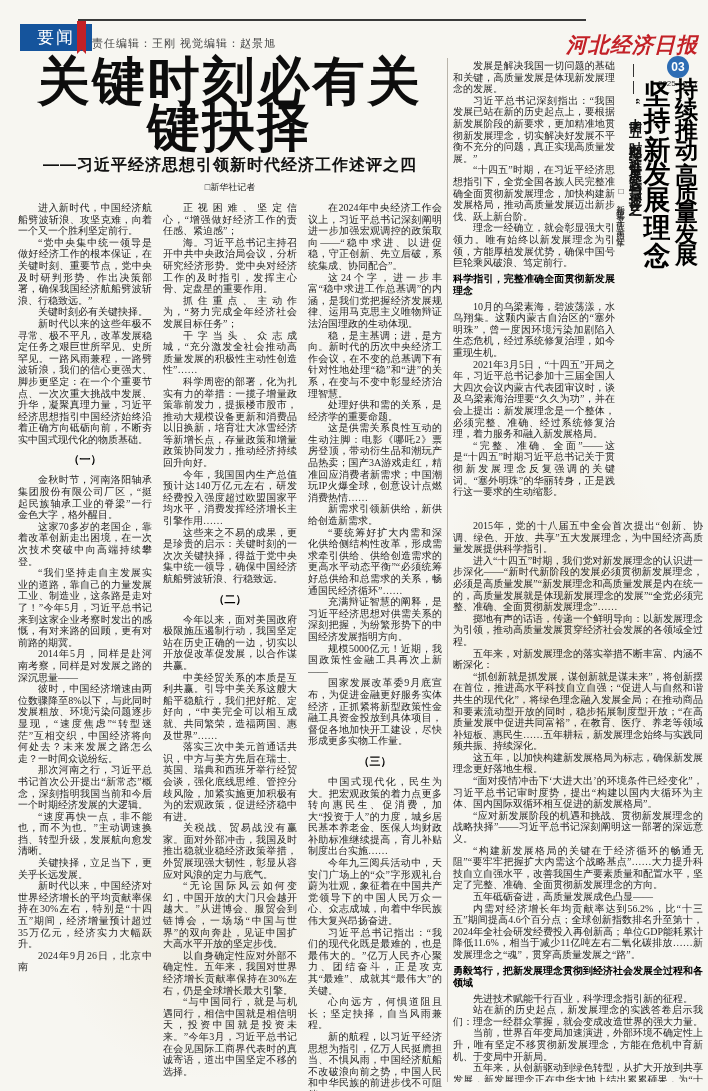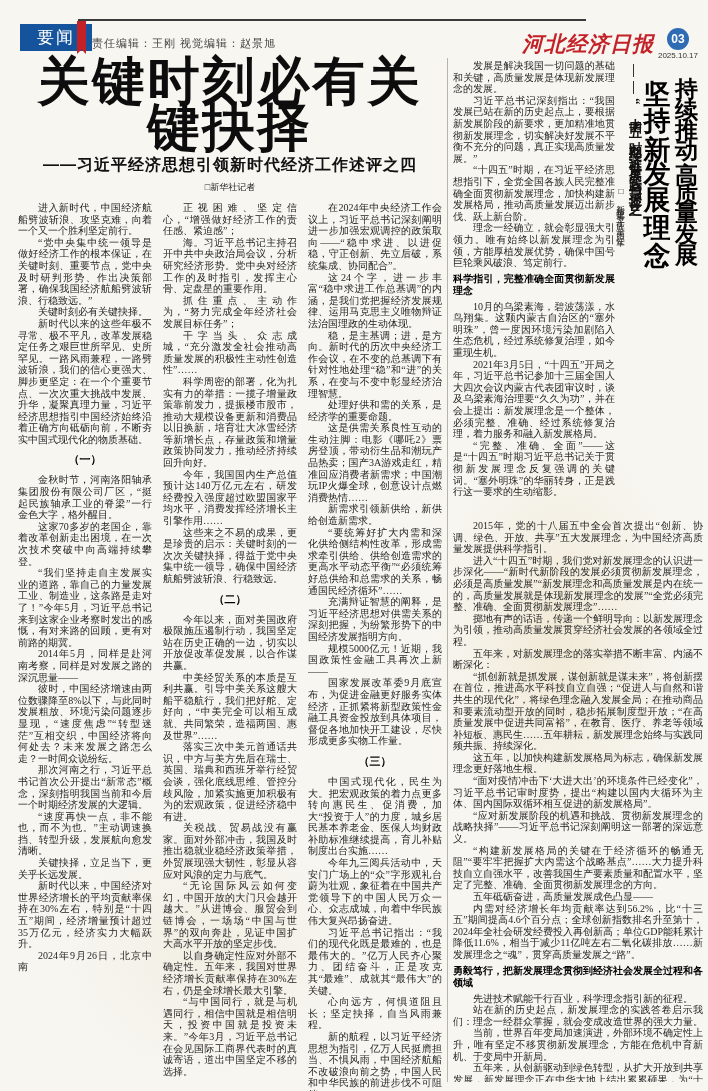--- a/index.html
+++ b/index.html
@@ -14,21 +14,21 @@
   
   .header{position:absolute;left:0;top:0;width:708px;height:56px;}
   .top-rule{position:absolute;left:78px;top:19px;width:508px;height:2px;background:#3a3a3a;}
   .section-badge{position:absolute;left:20px;top:24px;width:72px;height:27px;background:#15549c;
      color:#fff;font-family:"Liberation Sans",sans-serif;font-weight:normal;font-size:17px;
      display:flex;align-items:center;justify-content:center;letter-spacing:2px;}
   .ribbon{position:absolute;left:77px;top:21px;width:9px;height:33px;background:#c32127;
      clip-path:polygon(0 0,100% 0,100% 100%,50% 86%,0 100%);}
   .editors{position:absolute;left:92px;top:36px;font-family:"Liberation Sans",sans-serif;
      font-size:11px;color:#444;letter-spacing:1px;}
-  .masthead{position:absolute;right:10px;top:28px;display:flex;align-items:center;}
+  .masthead{position:absolute;right:10px;top:34px;display:flex;align-items:flex-end;flex-direction:column;}
   .masthead-name{color:#c32127;font-weight:bold;font-size:21px;font-style:italic;
      letter-spacing:1px;line-height:22px;}
   .masthead-right{margin-left:4px;display:flex;flex-direction:column;align-items:center;}
   .page-badge{width:22px;height:22px;border-radius:50%;background:#2e6db4;color:#fff;
      font-family:"Liberation Sans",sans-serif;font-size:12px;font-weight:bold;
      display:flex;align-items:center;justify-content:center;}
   .page-date{font-family:"Liberation Sans",sans-serif;font-size:8px;color:#333;margin-top:1px;}
 
   
   .content{position:absolute;left:18px;top:58px;width:682px;height:1024px;display:flex;}

